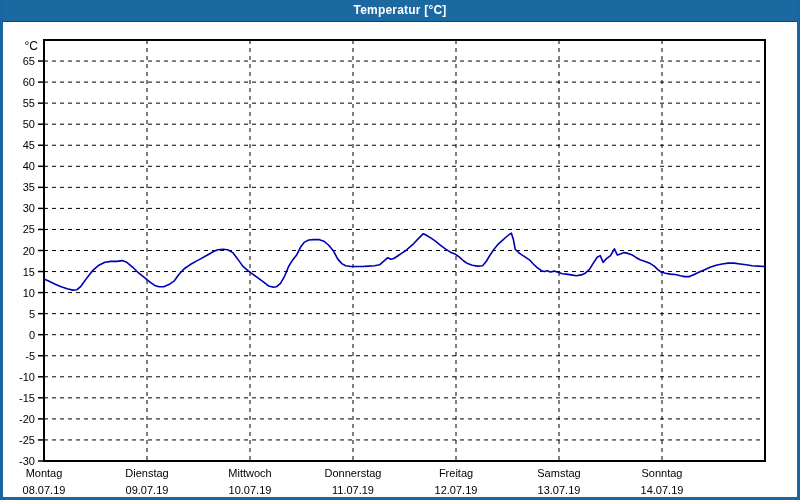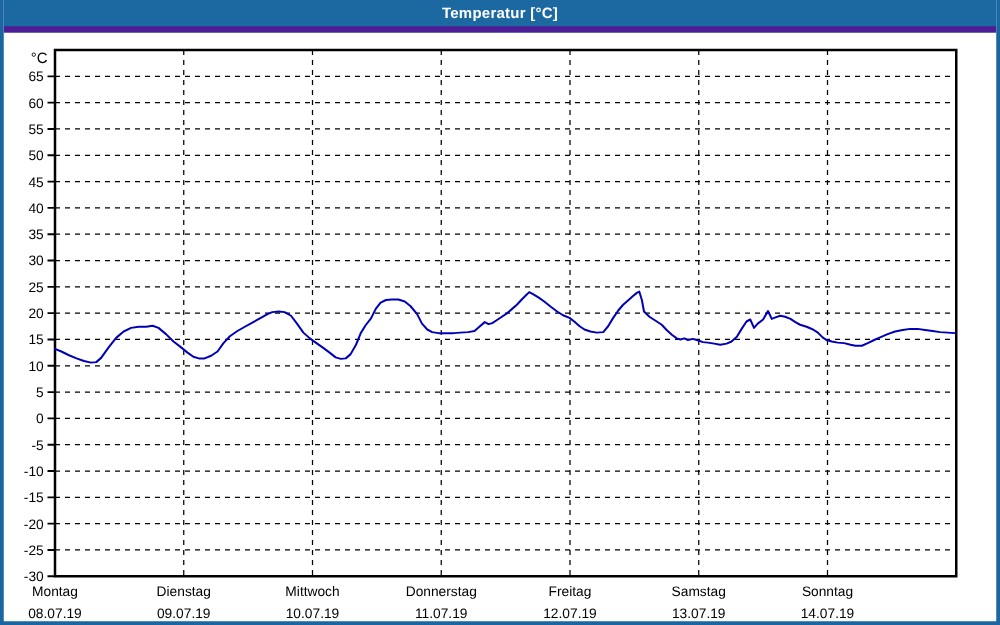--- a/index.html
+++ b/index.html
@@ -3,21 +3,21 @@
 <meta charset="utf-8">
 <style>
   html,body{margin:0;padding:0;background:#ffffff;font-family:"Liberation Sans",sans-serif;}
   .window{
     position:relative;width:800px;height:500px;box-sizing:border-box;
     background:#ffffff;overflow:hidden;
     border-left:3px solid #1a66a0;border-right:3px solid #1a66a0;border-bottom:3px solid #1a66a0;
   }
   .titlebar{
     position:absolute;left:0;top:0;width:100%;height:21px;
-    background:#1c69a2;border-bottom:5px solid #4c1d95;
+    background:#1c69a2;border-bottom:1px solid #4c1d95;
     color:#ffffff;font-size:12px;font-weight:bold;
     text-align:center;line-height:21px;letter-spacing:0.2px;
     user-select:none;
   }
   .chart-svg{position:absolute;left:0;top:0;width:800px;height:500px;}
   text{font-family:"Liberation Sans",sans-serif;}
 </style>
 </head>
 <body>
 

